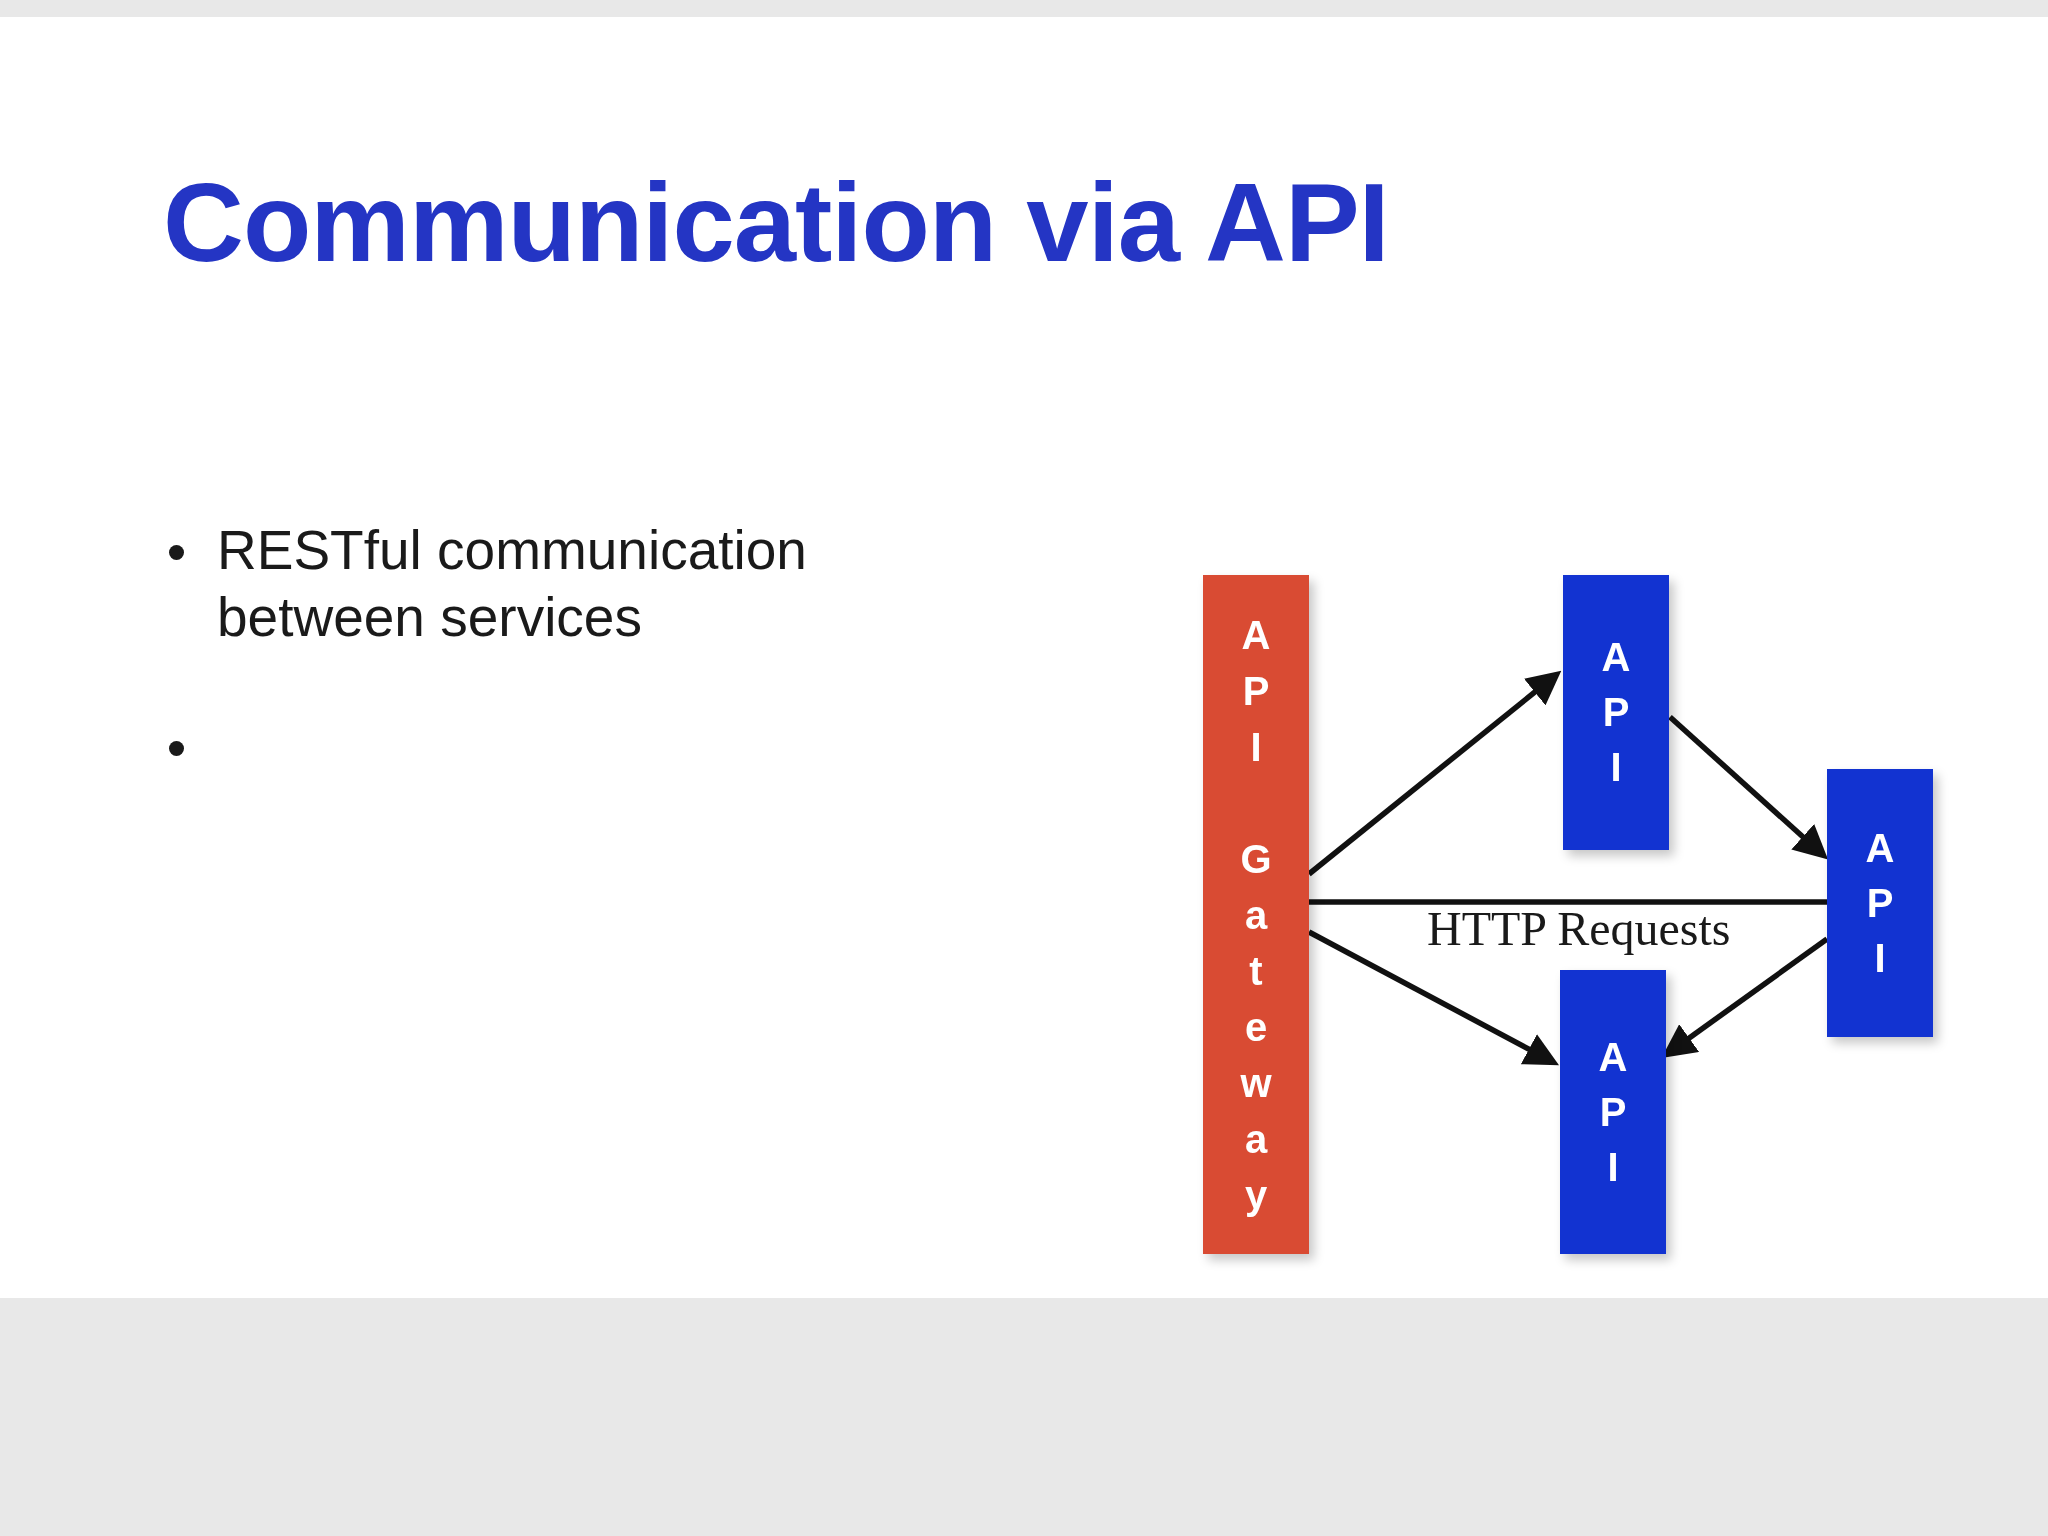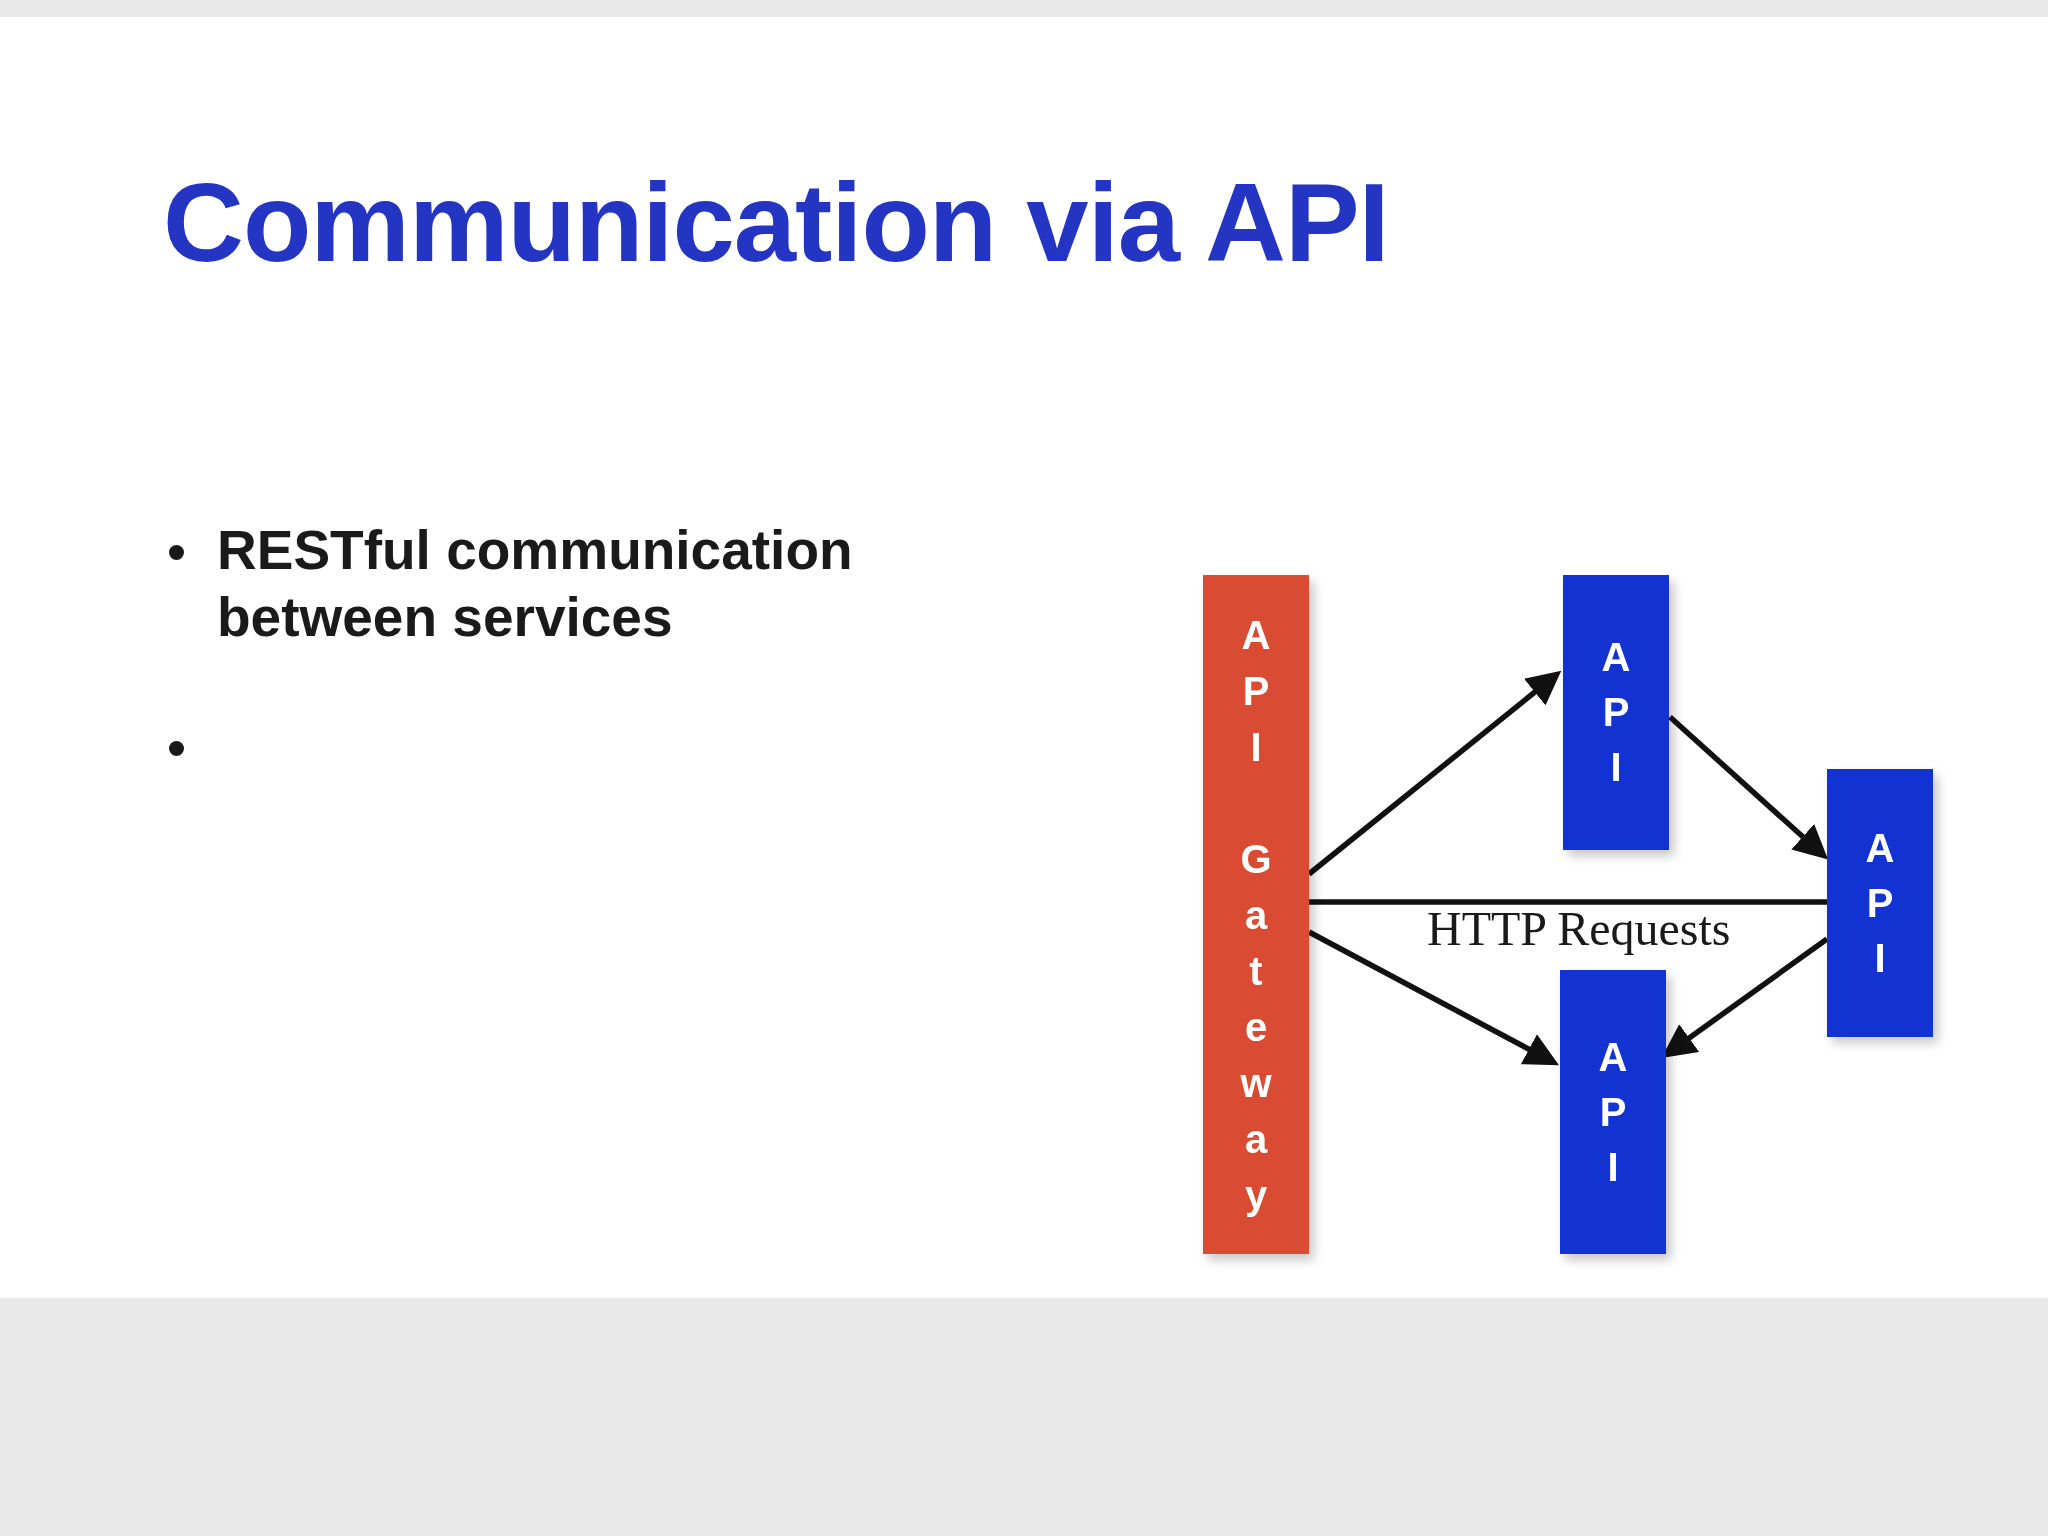--- a/index.html
+++ b/index.html
@@ -31,21 +31,21 @@
   
   .bullets {
     position: absolute;
     left: 217px;
     top: 500px;
     width: 680px;
     list-style: none;
     color: var(--c-text, #1a1a1a);
     font-size: 55px;
     line-height: 67px;
-    font-weight: 700;
+    font-weight: 400;
   }
   .bullets li {
     position: relative;
     margin-bottom: 62px;
   }
   .bullets li .dot {
     position: absolute;
     left: -48px;
     top: 28px;
     width: 15px;

